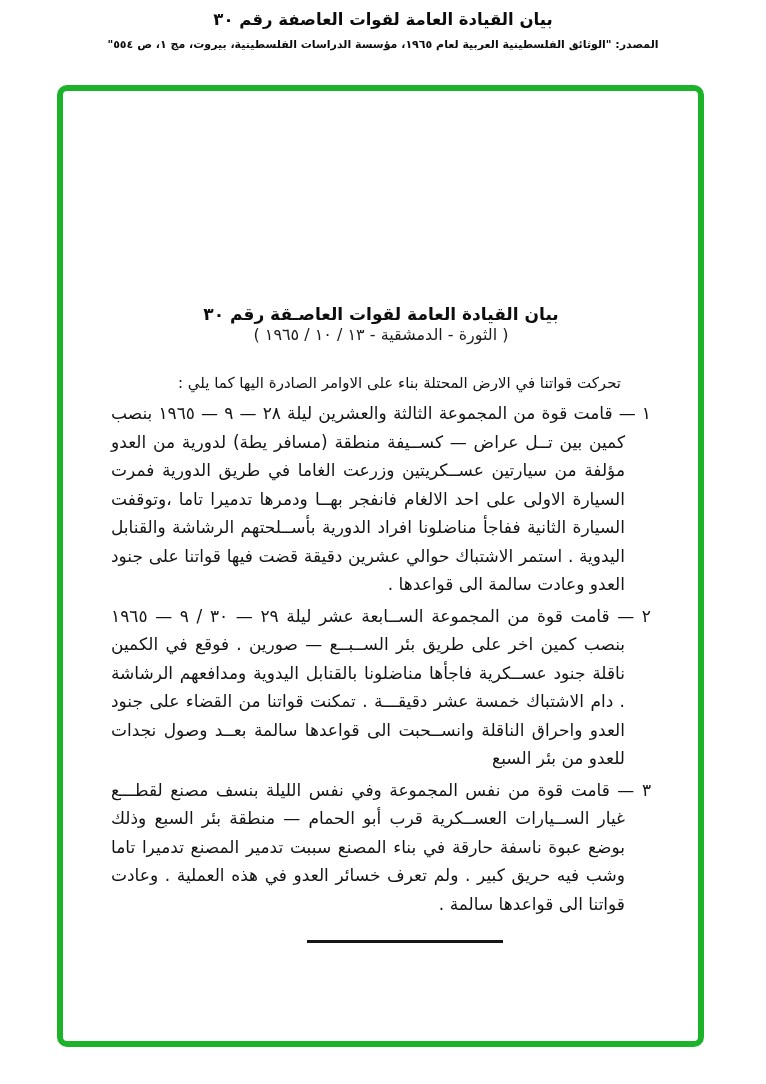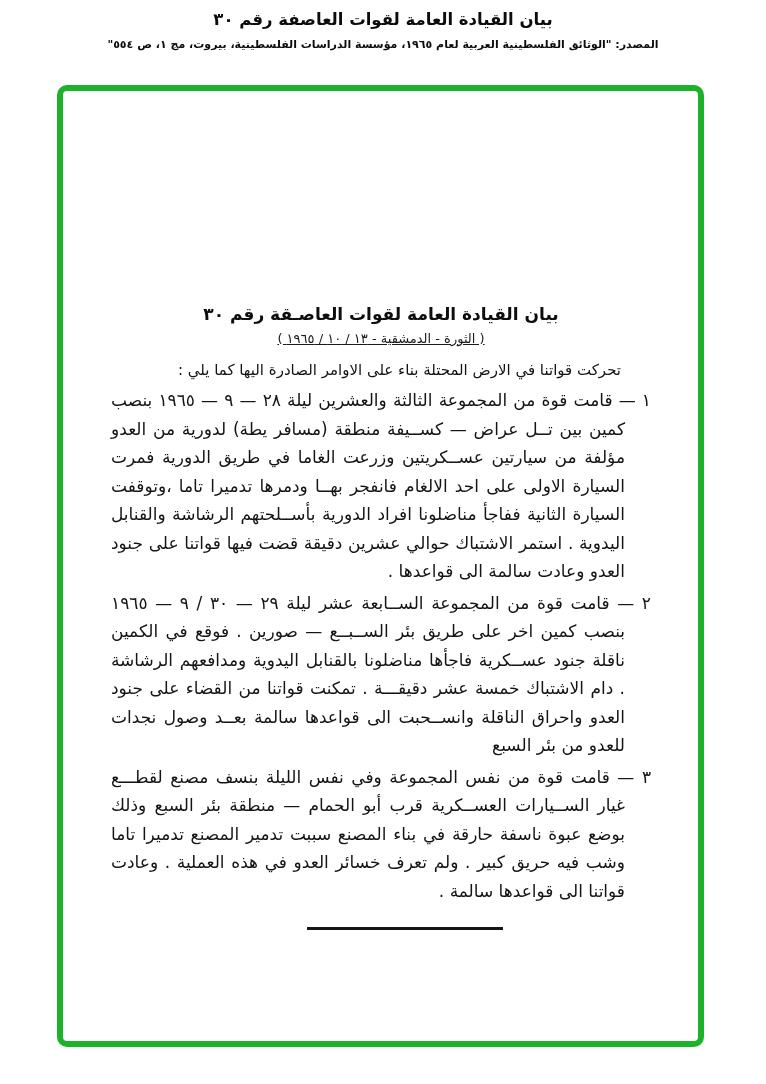--- a/index.html
+++ b/index.html
@@ -59,27 +59,26 @@
     color: #141414;
   }
   .doc-title {
     text-align: center;
     font-size: 17px;
     font-weight: bold;
     color: #0e0e0e;
   }
   .doc-subtitle {
     text-align: center;
-    font-size: 13px;
-    margin-top: 7px;
+    font-size: 16px;
+    margin-top: 1px;
     color: #1b1b1b;
-    text-decoration: underline;
   }
   .doc-intro {
-    margin-top: 11px;
+    margin-top: 26px;
     font-size: 15px;
     line-height: 27px;
     text-indent: 30px;
     text-align: right;
   }
   .doc-item {
     margin: 2px 0 3px 0;
     font-size: 17px;
     line-height: 28.5px;
     text-align: justify;

